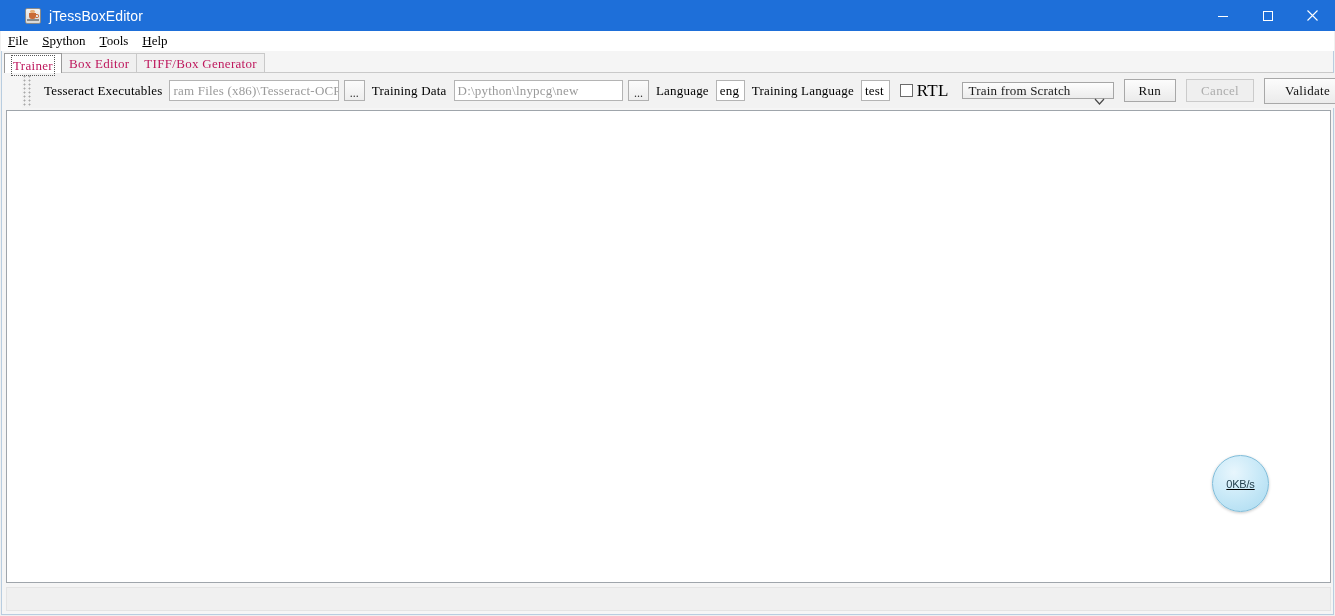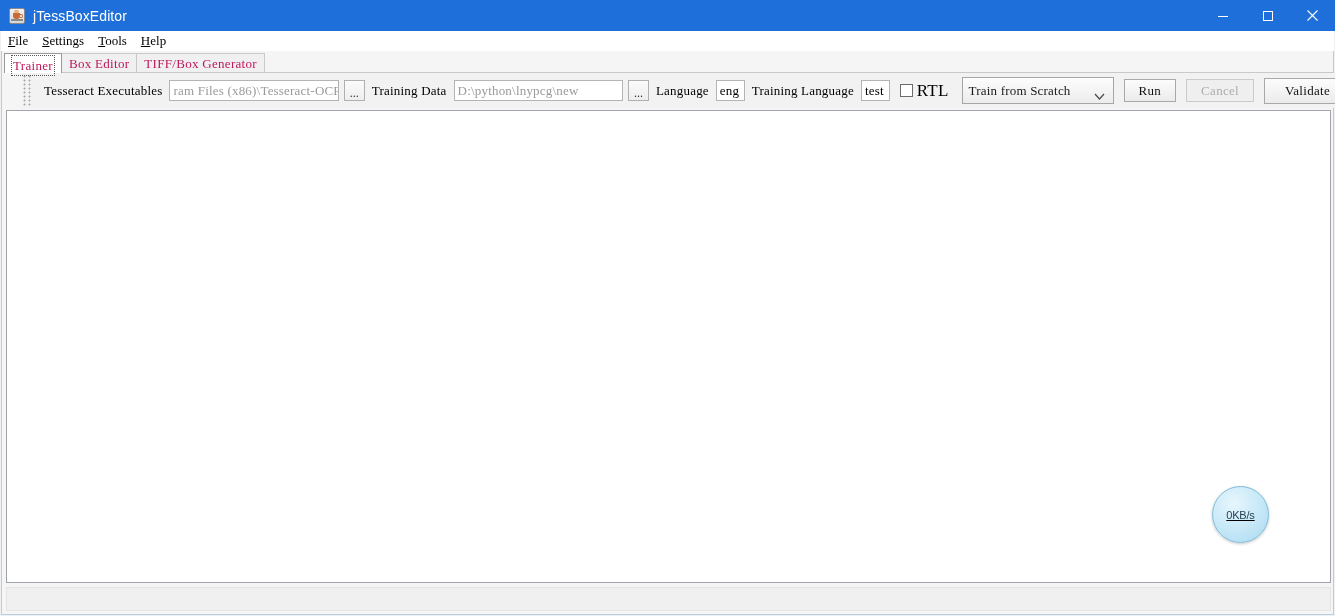--- a/index.html
+++ b/index.html
@@ -23,20 +23,21 @@
   
   .titlebar {
     position: absolute;
     left: 0; top: 0;
     width: 1335px;
     height: 31px;
     background: #1e6fd9;
     display: flex;
     align-items: center;
     box-sizing: border-box;
+    padding-left: 16px;
   }
   .title-icon {
     width: 16px;
     height: 16px;
     margin-left: 9px;
     margin-right: 8px;
     border-radius: 2px;
     background: linear-gradient(#f2f2f2, #d8d8d8);
     border: 1px solid #8a8a8a;
     position: relative;
@@ -256,21 +257,21 @@
     margin-right: 4px;
   }
   .rtl-label {
     font-family: "Liberation Serif", serif;
     font-size: 17px;
     color: #000000;
     letter-spacing: 0.2px;
   }
   .combo {
     width: 160px;
-    height: 27px;
+    height: 17px;
     margin-left: 11px;
     background: linear-gradient(#fdfdfd, #ececec);
     border: 1px solid #a6a6a6;
     box-sizing: border-box;
     display: flex;
     align-items: center;
     position: relative;
     text-align: center;
   }
   .combo-text {
@@ -328,21 +329,21 @@
     height: 24px;
     background: #f0f0f0;
     border: 1px solid #e4e4e4;
     box-sizing: border-box;
   }
 
   
   .speed-widget {
     position: absolute;
     left: 1212px;
-    top: 486px;
+    top: 455px;
     width: 57px;
     height: 57px;
     border-radius: 50%;
     background: radial-gradient(circle at 38% 30%, #e8f6fd 0%, #cbeaf8 45%, #a9daf0 100%);
     border: 1px solid #7fbcd9;
     box-shadow: 0 1px 3px rgba(0,0,0,0.22);
     display: flex;
     align-items: center;
     justify-content: center;
     box-sizing: border-box;
@@ -383,21 +384,21 @@
       <div class="win-btn">
         <svg width="13" height="13" viewBox="0 0 13 13">
           <path d="M1.5 1.5 L11.5 11.5 M11.5 1.5 L1.5 11.5" stroke="#ffffff" stroke-width="1.1" fill="none"></path>
         </svg>
       </div>
     </div>
   </div>
 
   <div class="menubar">
     <div class="menu-item"><span class="mn">F</span><span>ile</span></div>
-    <div class="menu-item"><span class="mn">S</span><span>ettings</span></div>
+    <div class="menu-item"><span class="mn">S</span><span>python</span></div>
     <div class="menu-item"><span class="mn">T</span><span>ools</span></div>
     <div class="menu-item"><span class="mn">H</span><span>elp</span></div>
   </div>
 
   <div class="client">
 
     <div class="tabstrip">
       <div class="tab selected">
           <span class="tab-focus">Trainer</span>
         </div>

